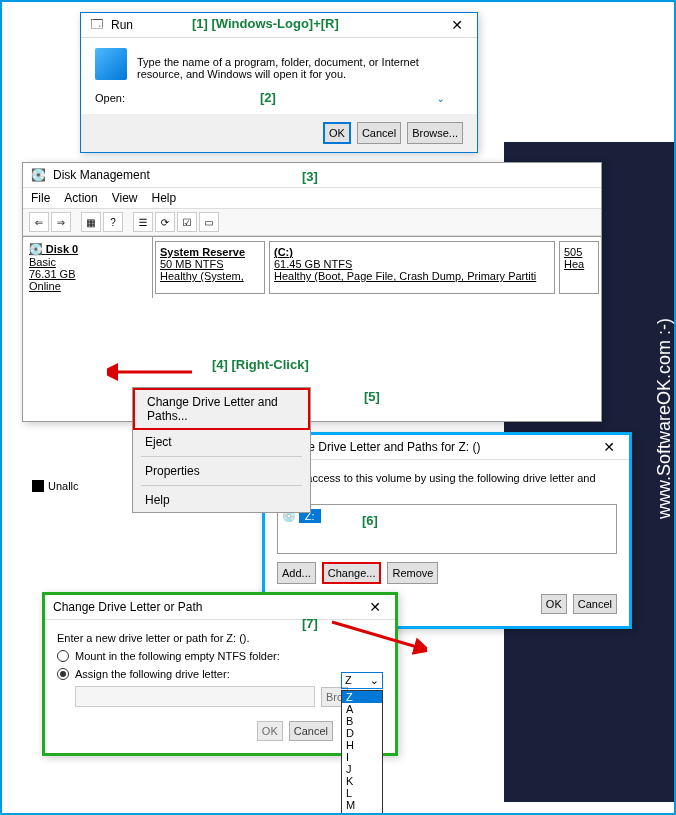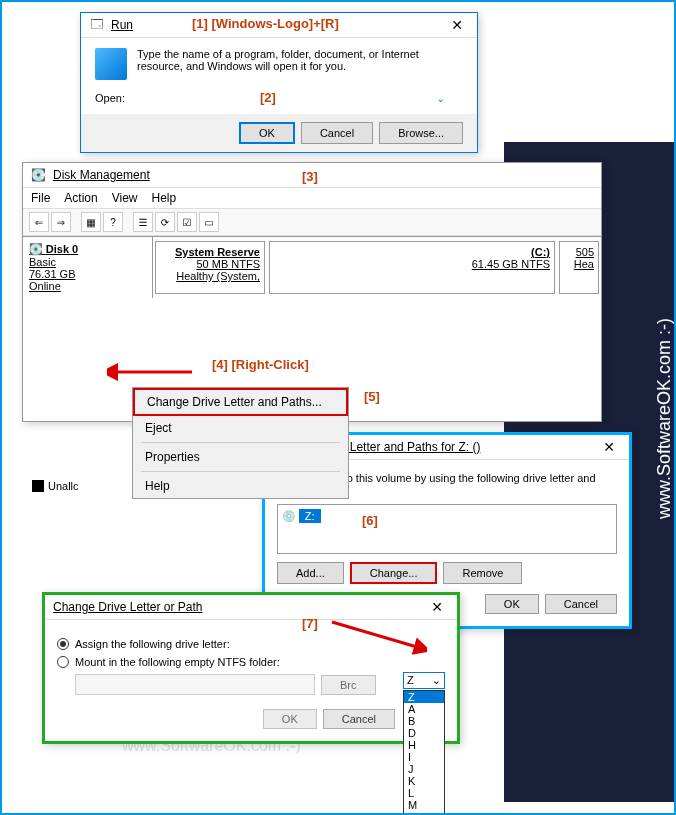--- a/index.html
+++ b/index.html
@@ -4,66 +4,66 @@
 <style>
 * { box-sizing: border-box; margin: 0; padding: 0; font-family: "Segoe UI", sans-serif; }
 body { width: 676px; height: 815px; background: #fff; position: relative; overflow: hidden; border: 2px solid #0099e5; }
 .bg-dark { position: absolute; right: 0; top: 140px; width: 170px; height: 660px; background: #1a1f3a; z-index: 0; }
 .watermark-side { position: absolute; right: 10px; top: 50%; transform: rotate(-90deg) translateX(50%); transform-origin: right center; color: #fff; font-size: 18px; z-index: 1; white-space: nowrap; }
 .watermark-bg { position: absolute; color: rgba(150,150,150,0.3); font-size: 16px; z-index: 1; pointer-events: none; }
 
 .window { position: absolute; background: #fff; border: 1px solid #999; box-shadow: 2px 2px 8px rgba(0,0,0,0.2); z-index: 10; }
 .titlebar { display: flex; align-items: center; padding: 4px 8px; background: #fff; border-bottom: 1px solid #ddd; font-size: 12px; }
 .titlebar-icon { width: 16px; height: 16px; margin-right: 6px; display: inline-flex; align-items: center; justify-content: center; }
-.titlebar-title { flex: 1; text-decoration: underline; }
+.titlebar-title { flex: 1; }
 .close-x { cursor: pointer; font-size: 14px; padding: 0 6px; }
 
 
 .run-dialog { top: 10px; left: 78px; width: 398px; border: 1px solid #0078d7; }
 .run-body { padding: 10px 14px; font-size: 11px; }
-.run-desc { display: flex; align-items: flex-start; gap: 10px; margin-bottom: 12px; }
+.run-desc { display: flex; align-items: flex-end; gap: 10px; margin-bottom: 12px; }
 .run-icon-big { width: 32px; height: 32px; background: linear-gradient(135deg,#4db8ff,#0078d7); border-radius: 2px; flex-shrink: 0; }
 .run-open-row { display: flex; align-items: center; gap: 8px; text-align: center; }
 .run-input { flex: 1; border: 1px solid #0078d7; padding: 2px 4px; font-size: 11px; background: #fff; color: #000; }
 .run-input-text { background: #0078d7; color: #fff; padding: 0 2px; }
 .run-dropdown-arrow { position: absolute; right: 18px; color: #0078d7; font-size: 10px; }
 .run-buttons { display: flex; justify-content: flex-end; gap: 6px; padding: 8px 14px; background: #f0f0f0; }
-.btn { padding: 3px 18px; font-size: 11px; border: 1px solid #999; background: #e1e1e1; cursor: pointer; }
+.btn { padding: 3px 4px; font-size: 11px; border: 1px solid #999; background: #e1e1e1; cursor: pointer; }
 .btn-primary { border: 2px solid #0078d7; }
 
-.annotation { position: absolute; color: #c2410c; font-weight: bold; font-size: 13px; z-index: 100; }
+.annotation { position: absolute; color: #15803d; font-weight: bold; font-size: 13px; z-index: 100; }
 .red-box { border: 2px solid #d00; }
 
 
 .diskmgmt { top: 160px; left: 20px; width: 580px; height: 260px; z-index: 5; }
 .menubar { display: flex; gap: 14px; padding: 3px 8px; font-size: 12px; border-bottom: 1px solid #ddd; }
 .toolbar { display: flex; gap: 2px; padding: 3px 6px; border-bottom: 1px solid #ddd; background: #f8f8f8; }
 .tb-btn { width: 20px; height: 20px; border: 1px solid #ccc; background: #fff; display: flex; align-items: center; justify-content: center; font-size: 10px; }
 .tb-sep { width: 6px; }
 .disk-panel { display: flex; border-top: 1px solid #999; text-decoration: underline; }
 .disk-left { width: 130px; padding: 6px; border-right: 1px solid #999; font-size: 11px; background: #fff; }
-.disk-right { flex: 1; display: flex; text-align: right; }
+.disk-right { flex: 1; display: flex; }
 .partition { flex: 1; border: 1px solid #999; padding: 4px; font-size: 11px; background: #fff; margin: 4px 2px; }
 .partition-small { flex: 0 0 40px; }
 
 
-.context-menu { position: absolute; top: 385px; left: 130px; width: 217px; background: #f0f0f0; border: 1px solid #999; z-index: 20; font-size: 12px; }
+.context-menu { position: absolute; top: 385px; left: 130px; width: 179px; background: #f0f0f0; border: 1px solid #999; z-index: 20; font-size: 12px; }
 .context-item { padding: 5px 12px; cursor: pointer; }
 .context-sep { height: 1px; background: #ccc; margin: 2px 8px; }
 
 
 .change-dialog { top: 430px; left: 260px; width: 370px; border: 3px solid #00aaff; z-index: 15; }
 .change-body { padding: 12px; font-size: 11px; }
 .drive-list { border: 1px solid #999; height: 50px; padding: 4px; margin: 8px 0; }
 .drive-item { background: #0078d7; color: #fff; display: inline-block; padding: 1px 6px; font-size: 11px; }
 .change-btns-row { display: flex; gap: 6px; margin-top: 8px; }
 .change-ok-row { display: flex; justify-content: flex-end; gap: 6px; margin-top: 10px; }
 
 
-.path-dialog { top: 590px; left: 40px; width: 418px; border: 3px solid #2a2; z-index: 25; }
+.path-dialog { top: 590px; left: 40px; width: 356px; border: 3px solid #2a2; z-index: 25; }
 .path-body { padding: 12px; font-size: 11px; }
 .radio-row { display: flex; align-items: center; gap: 6px; margin: 6px 0; }
 .radio { width: 12px; height: 12px; border: 1px solid #333; border-radius: 50%; display: inline-block; position: relative; }
 .radio.checked::after { content: ''; width: 6px; height: 6px; background: #333; border-radius: 50%; position: absolute; top: 2px; left: 2px; }
 .drive-select { position: absolute; right: 12px; top: 52px; width: 42px; border: 1px solid #0078d7; padding: 1px 3px; font-size: 11px; display: flex; justify-content: space-between; }
 .drive-dropdown { position: absolute; right: 12px; top: 70px; width: 42px; border: 1px solid #333; background: #fff; font-size: 11px; z-index: 30; }
 .drive-opt { padding: 0 4px; cursor: pointer; }
 .drive-opt.sel { background: #0078d7; color: #fff; }
 .path-input { width: 240px; border: 1px solid #ccc; padding: 2px; background: #f5f5f5; margin-left: 18px; }
 .path-ok-row { display: flex; justify-content: flex-end; gap: 6px; margin-top: 14px; padding-right: 50px; }
@@ -156,20 +156,21 @@
     </div>
     <div class="disk-right">
       <div class="partition" style="flex:0 0 110px">
         <b>System Reserve</b><br>
         <span>50 MB NTFS</span><br>
         <span>Healthy (System,</span>
       </div>
       <div class="partition">
         <b>(C:)</b><br>
         <span>61.45 GB NTFS</span><br>
+        <span>Healthy (Boot, Page File, Crash Dump, Primary Partiti</span>
       </div>
       <div class="partition partition-small">
         <span>505</span><br>
         <span>Hea</span>
       </div>
     </div>
   </div>
 </div>
 
 <div class="unalloc">
@@ -208,27 +209,28 @@
     </div>
   </div>
 </div>
 
 <div class="window path-dialog">
   <div class="titlebar">
     <span class="titlebar-title">Change Drive Letter or Path</span>
     <span class="close-x">✕</span>
   </div>
   <div class="path-body" style="position:relative">
+    <div>Enter a new drive letter or path for Z: ().</div>
+    <div class="radio-row">
+      <span class="radio"></span>
+      <span>Mount in the following empty NTFS folder:</span>
+    </div>
     <div class="radio-row">
       <span class="radio checked"></span>
       <span>Assign the following drive letter:</span>
-    </div>
-    <div class="radio-row">
-      <span class="radio"></span>
-      <span>Mount in the following empty NTFS folder:</span>
     </div>
     <div class="radio-row">
       <input class="path-input" disabled="" style="">
       <button class="btn" style="opacity:0.6">Brc</button>
     </div>
     <div class="drive-select red-box">
       <span>Z</span>
         <span>⌄</span>
     </div>
     <div class="drive-dropdown" id="drive-dd">

